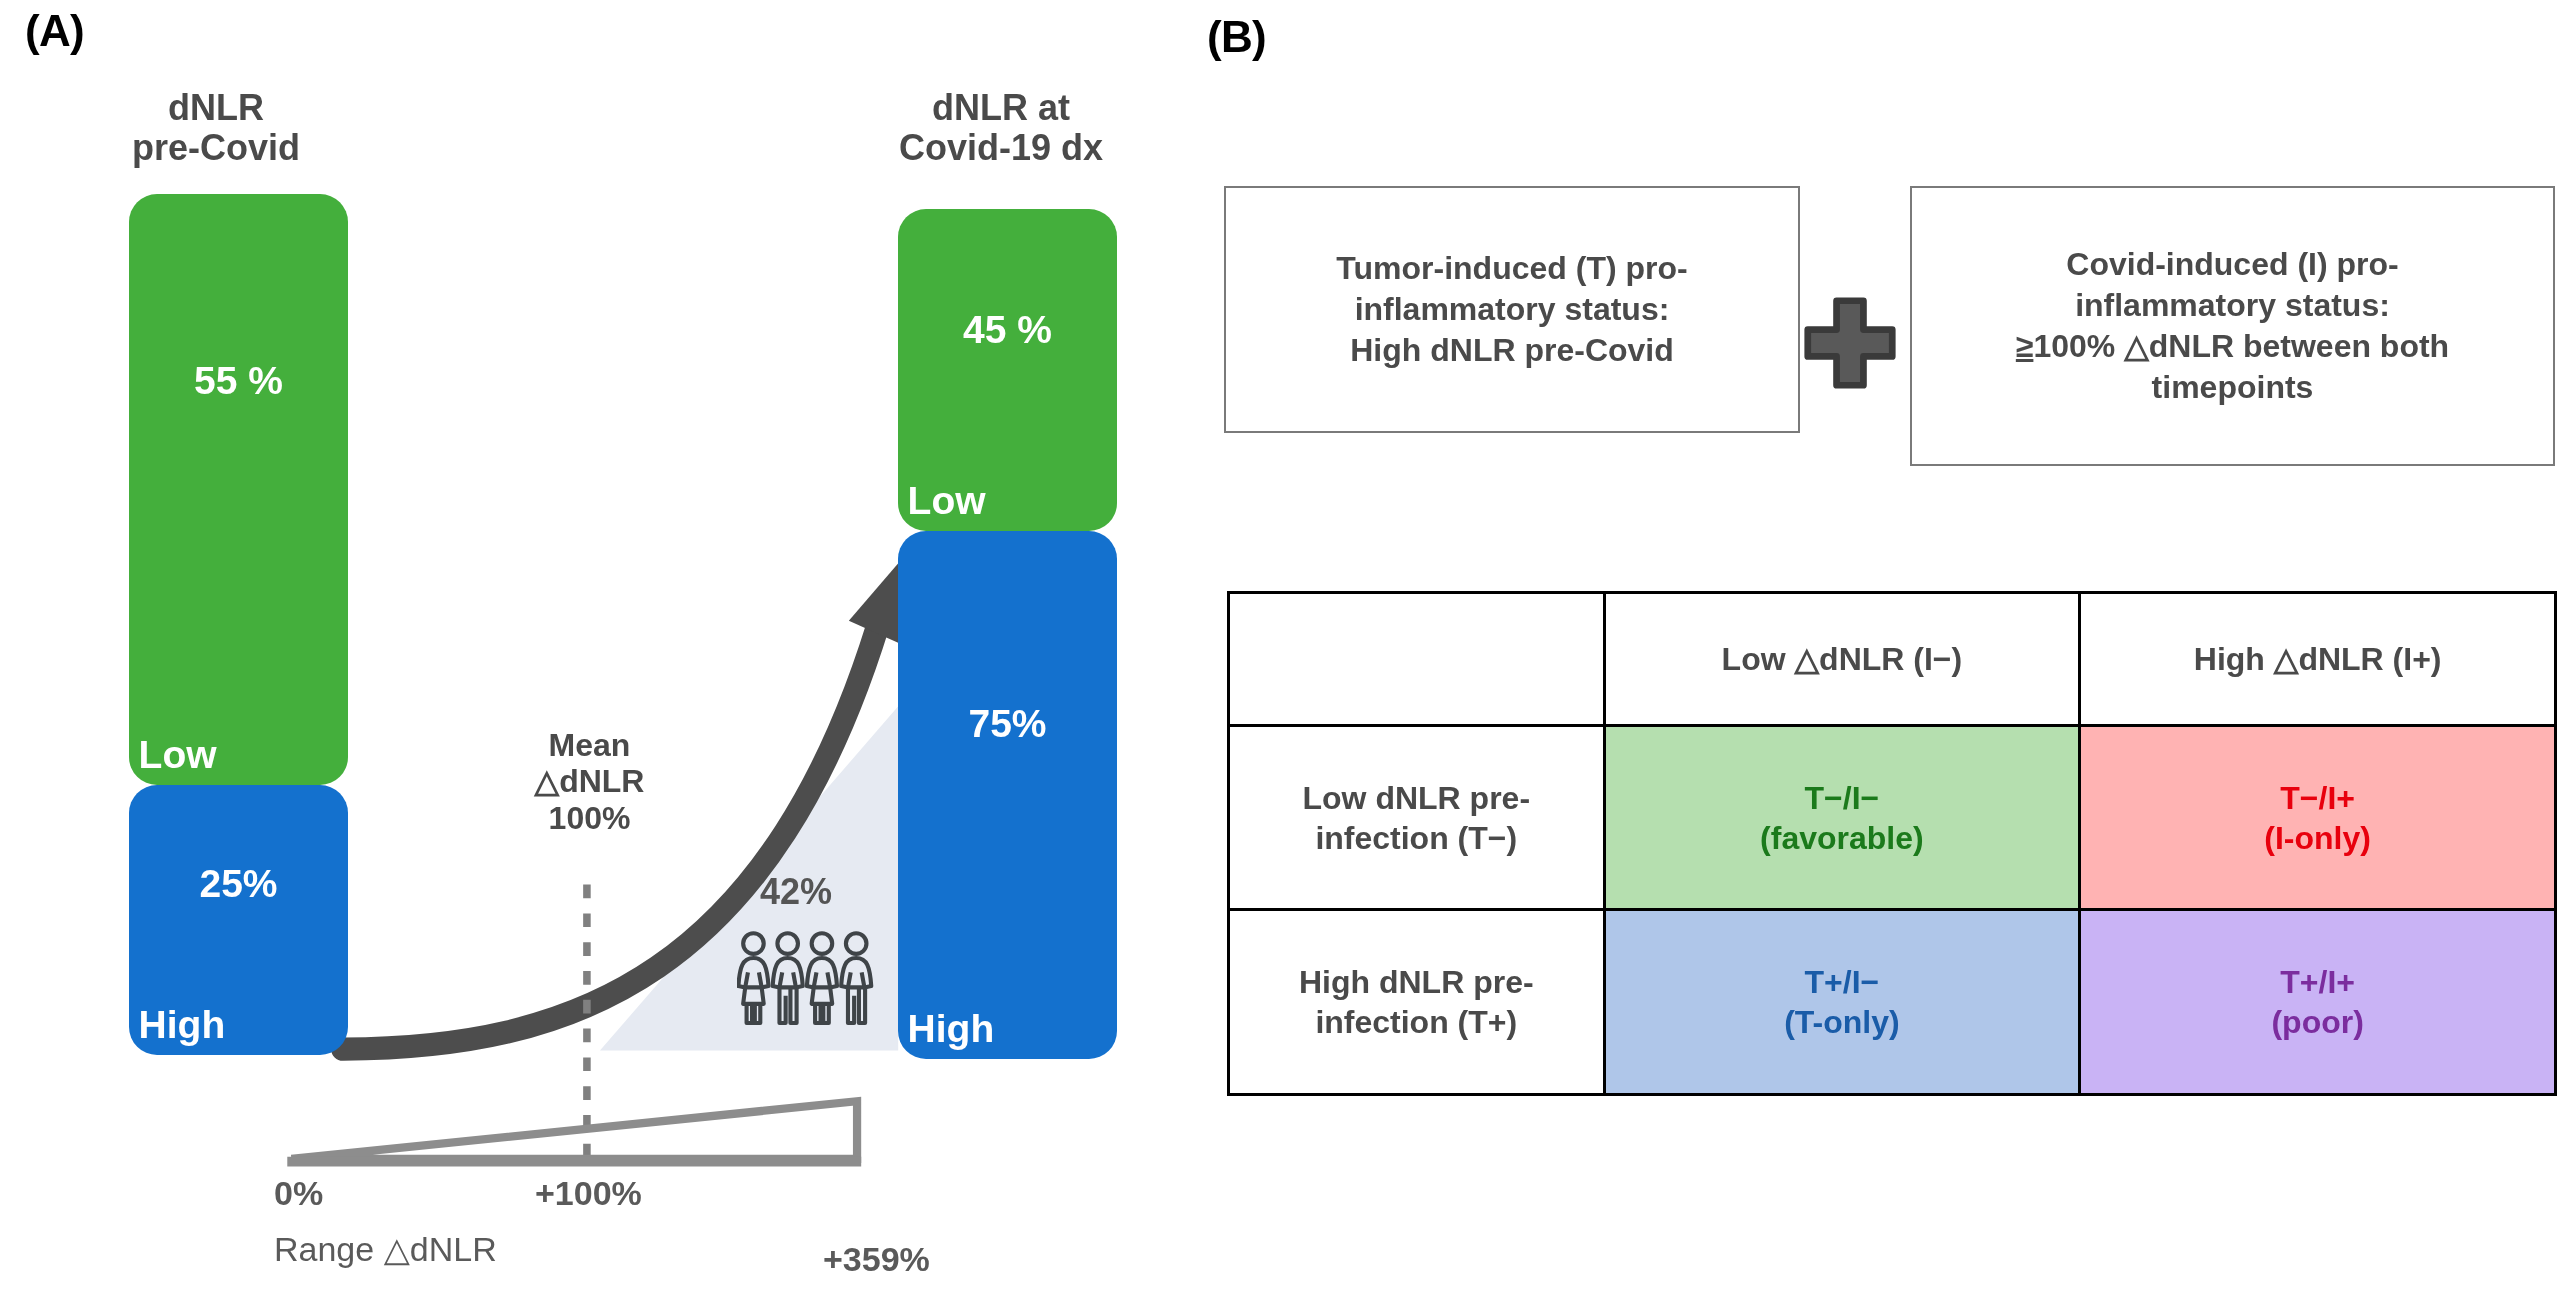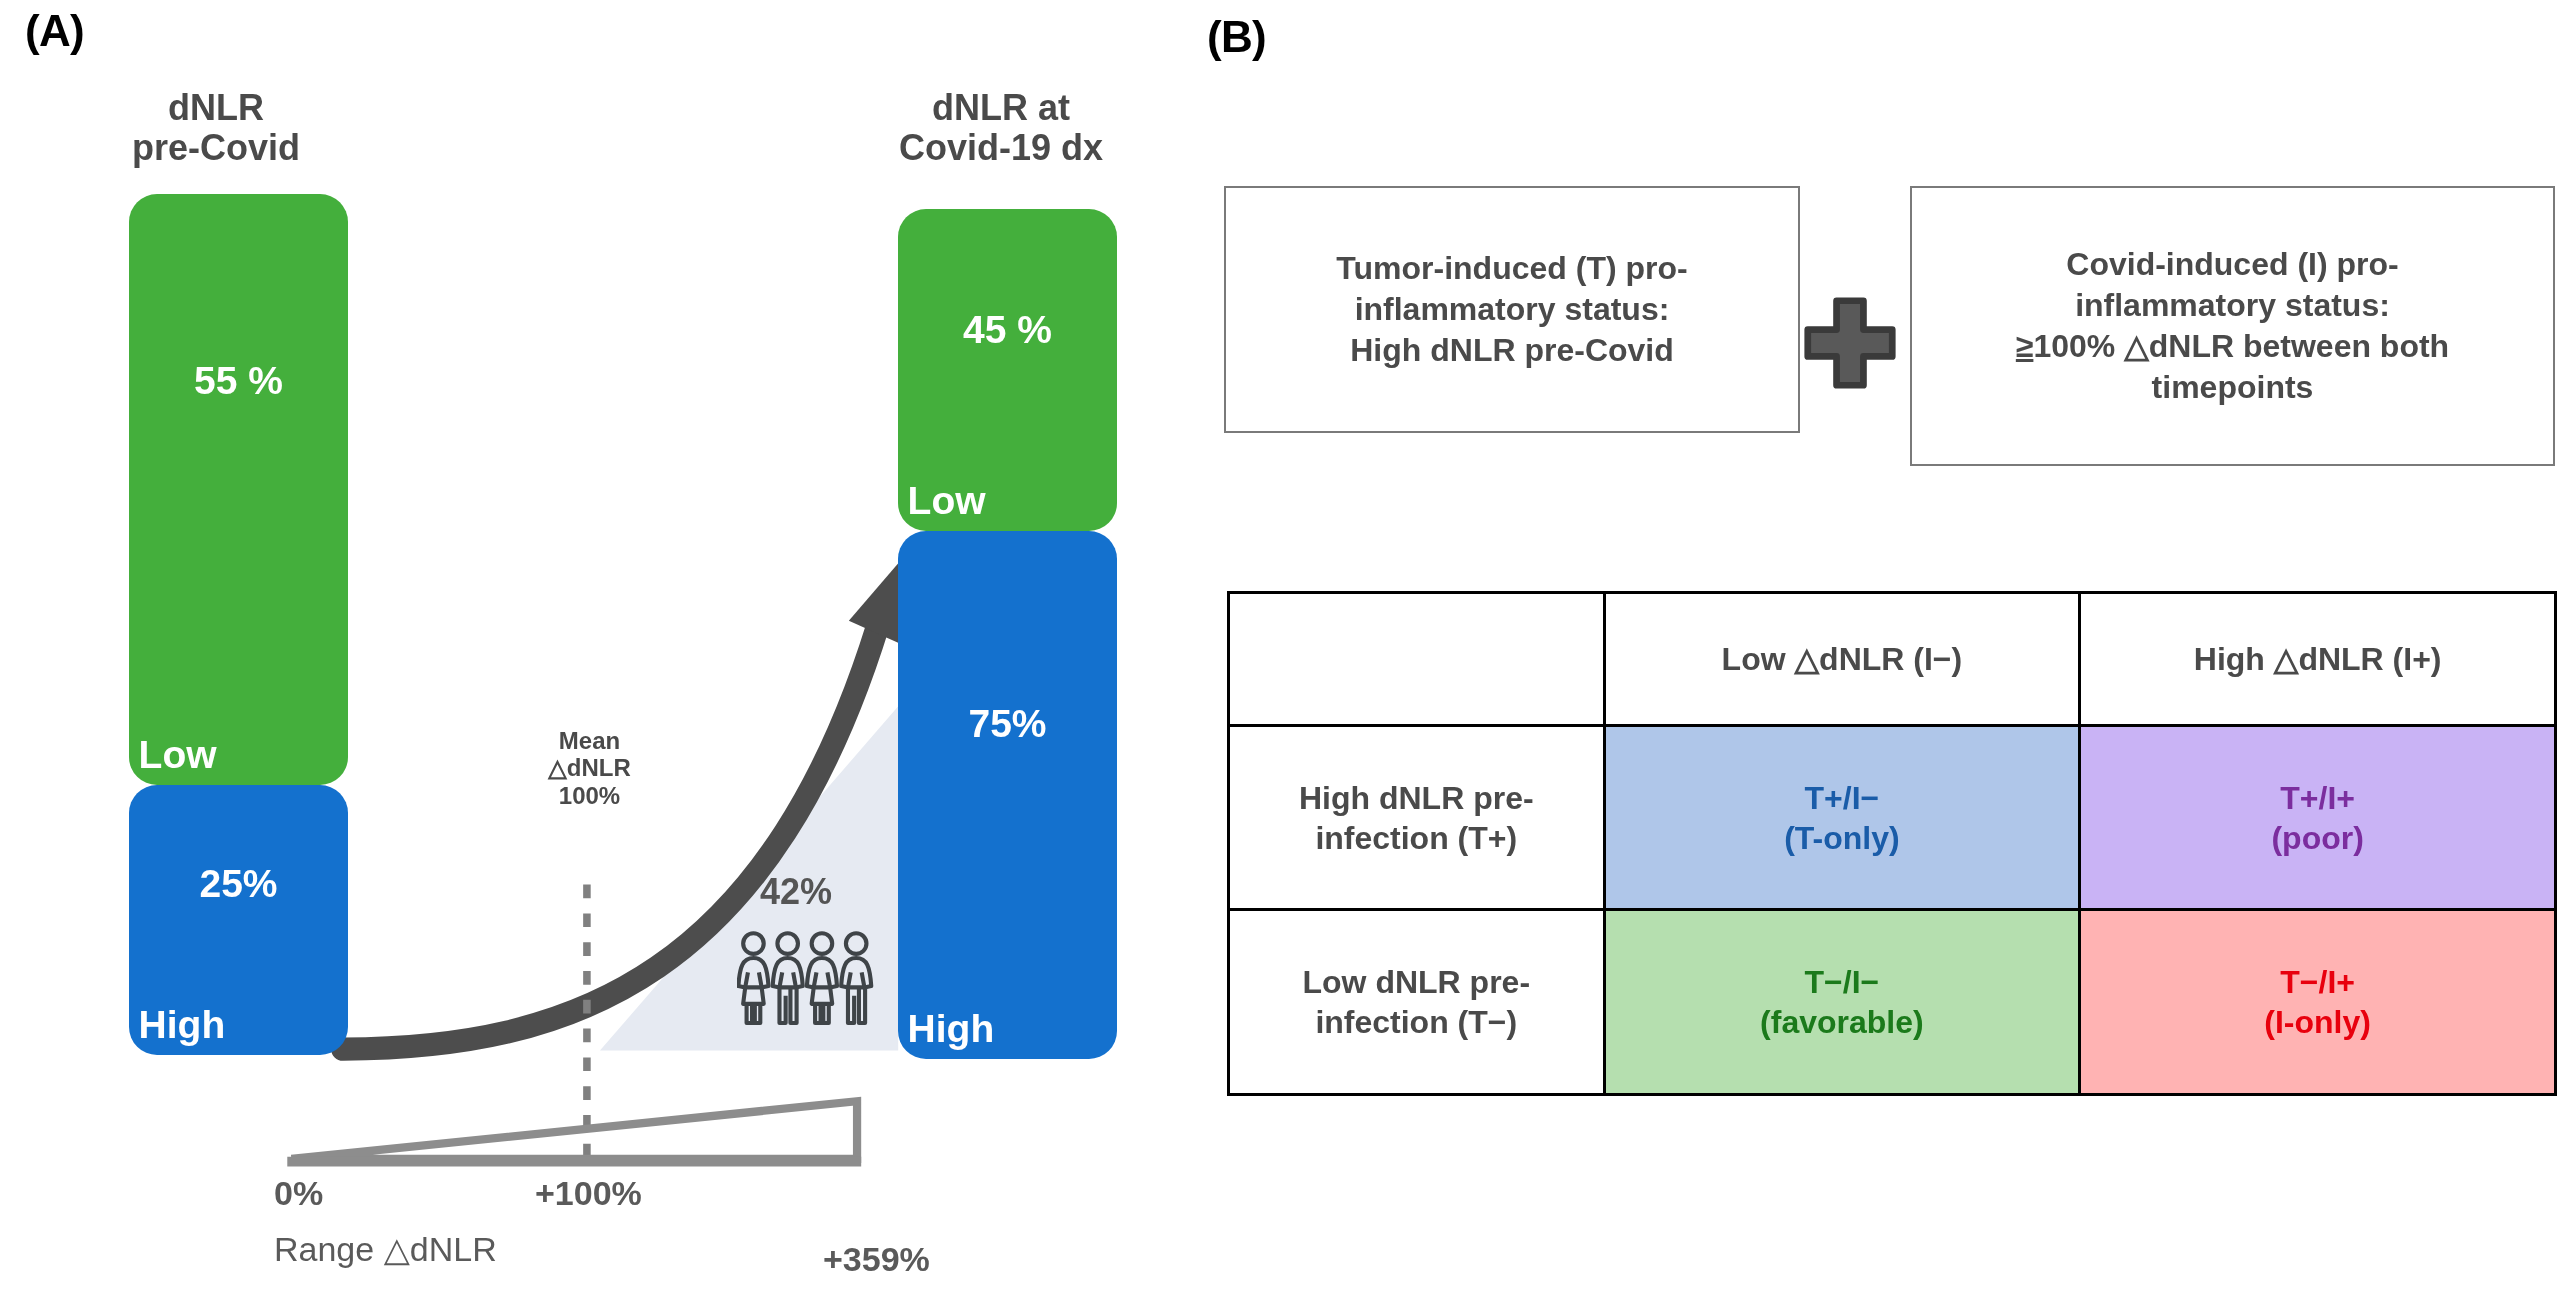--- a/index.html
+++ b/index.html
@@ -13,21 +13,21 @@
              font-size:36px;line-height:1.12;}
   .bar{position:absolute;}
   .seg{position:absolute;left:0;right:0;border-radius:28px;}
   .seg-green{background:#44AF3C;}
   .seg-blue{background:#1471CE;}
   .seg-pct{position:absolute;left:0;right:0;text-align:center;color:#fff;
            font-weight:bold;font-size:39px;}
   .seg-cat{position:absolute;left:9.6px;color:#fff;font-weight:bold;font-size:39px;}
 
   .mean-label{position:absolute;text-align:center;color:#4a4a4a;font-weight:bold;
-              font-size:24px;line-height:1.14;}
+              font-size:32px;line-height:1.14;}
   .pct42{position:absolute;color:#555;font-weight:bold;font-size:36px;}
 
   .axis-tick{position:absolute;color:#5a5a5a;font-weight:bold;font-size:34px;}
   .axis-name{position:absolute;color:#5a5a5a;font-weight:normal;font-size:34px;}
 
   
   .bbox{position:absolute;border:2.1px solid #7a7a7a;background:#fff;
         display:flex;align-items:center;justify-content:center;text-align:center;
         color:#4a4a4a;font-weight:bold;font-size:32px;line-height:1.28;padding:6.9px 12.3px;
         box-sizing:border-box;}
@@ -156,41 +156,41 @@
 
 <table class="matrix" style="left:1227px;top:591px;width:1330px;">
   <tbody>
       <tr>
     <td class="corner" style="width:343px;height:122px;"></td>
     <td class="colhead first" style="width:439px;">Low △dNLR (I−)</td>
     <td class="colhead" style="width:439px;">High △dNLR (I+)</td>
   </tr>
   <tr>
     <td class="rowhead" style="height:173px;">
+      <div>Low dNLR pre-</div>
+      <div>infection (T−)</div>
+    </td>
+    <td class="c-green">
+      <div>T−/I−</div>
+      <div>(favorable)</div>
+    </td>
+    <td class="c-pink">
+      <div>T−/I+</div>
+      <div>(I-only)</div>
+    </td>
+  </tr>
+  <tr>
+    <td class="rowhead" style="height:173px;">
       <div>High dNLR pre-</div>
       <div>infection (T+)</div>
     </td>
     <td class="c-blue">
       <div>T+/I−</div>
       <div>(T-only)</div>
     </td>
     <td class="c-purp">
       <div>T+/I+</div>
       <div>(poor)</div>
     </td>
   </tr>
-  <tr>
-    <td class="rowhead" style="height:173px;">
-      <div>Low dNLR pre-</div>
-      <div>infection (T−)</div>
-    </td>
-    <td class="c-green">
-      <div>T−/I−</div>
-      <div>(favorable)</div>
-    </td>
-    <td class="c-pink">
-      <div>T−/I+</div>
-      <div>(I-only)</div>
-    </td>
-  </tr>
 </tbody>
   </table>
 
 
 </body></html>

